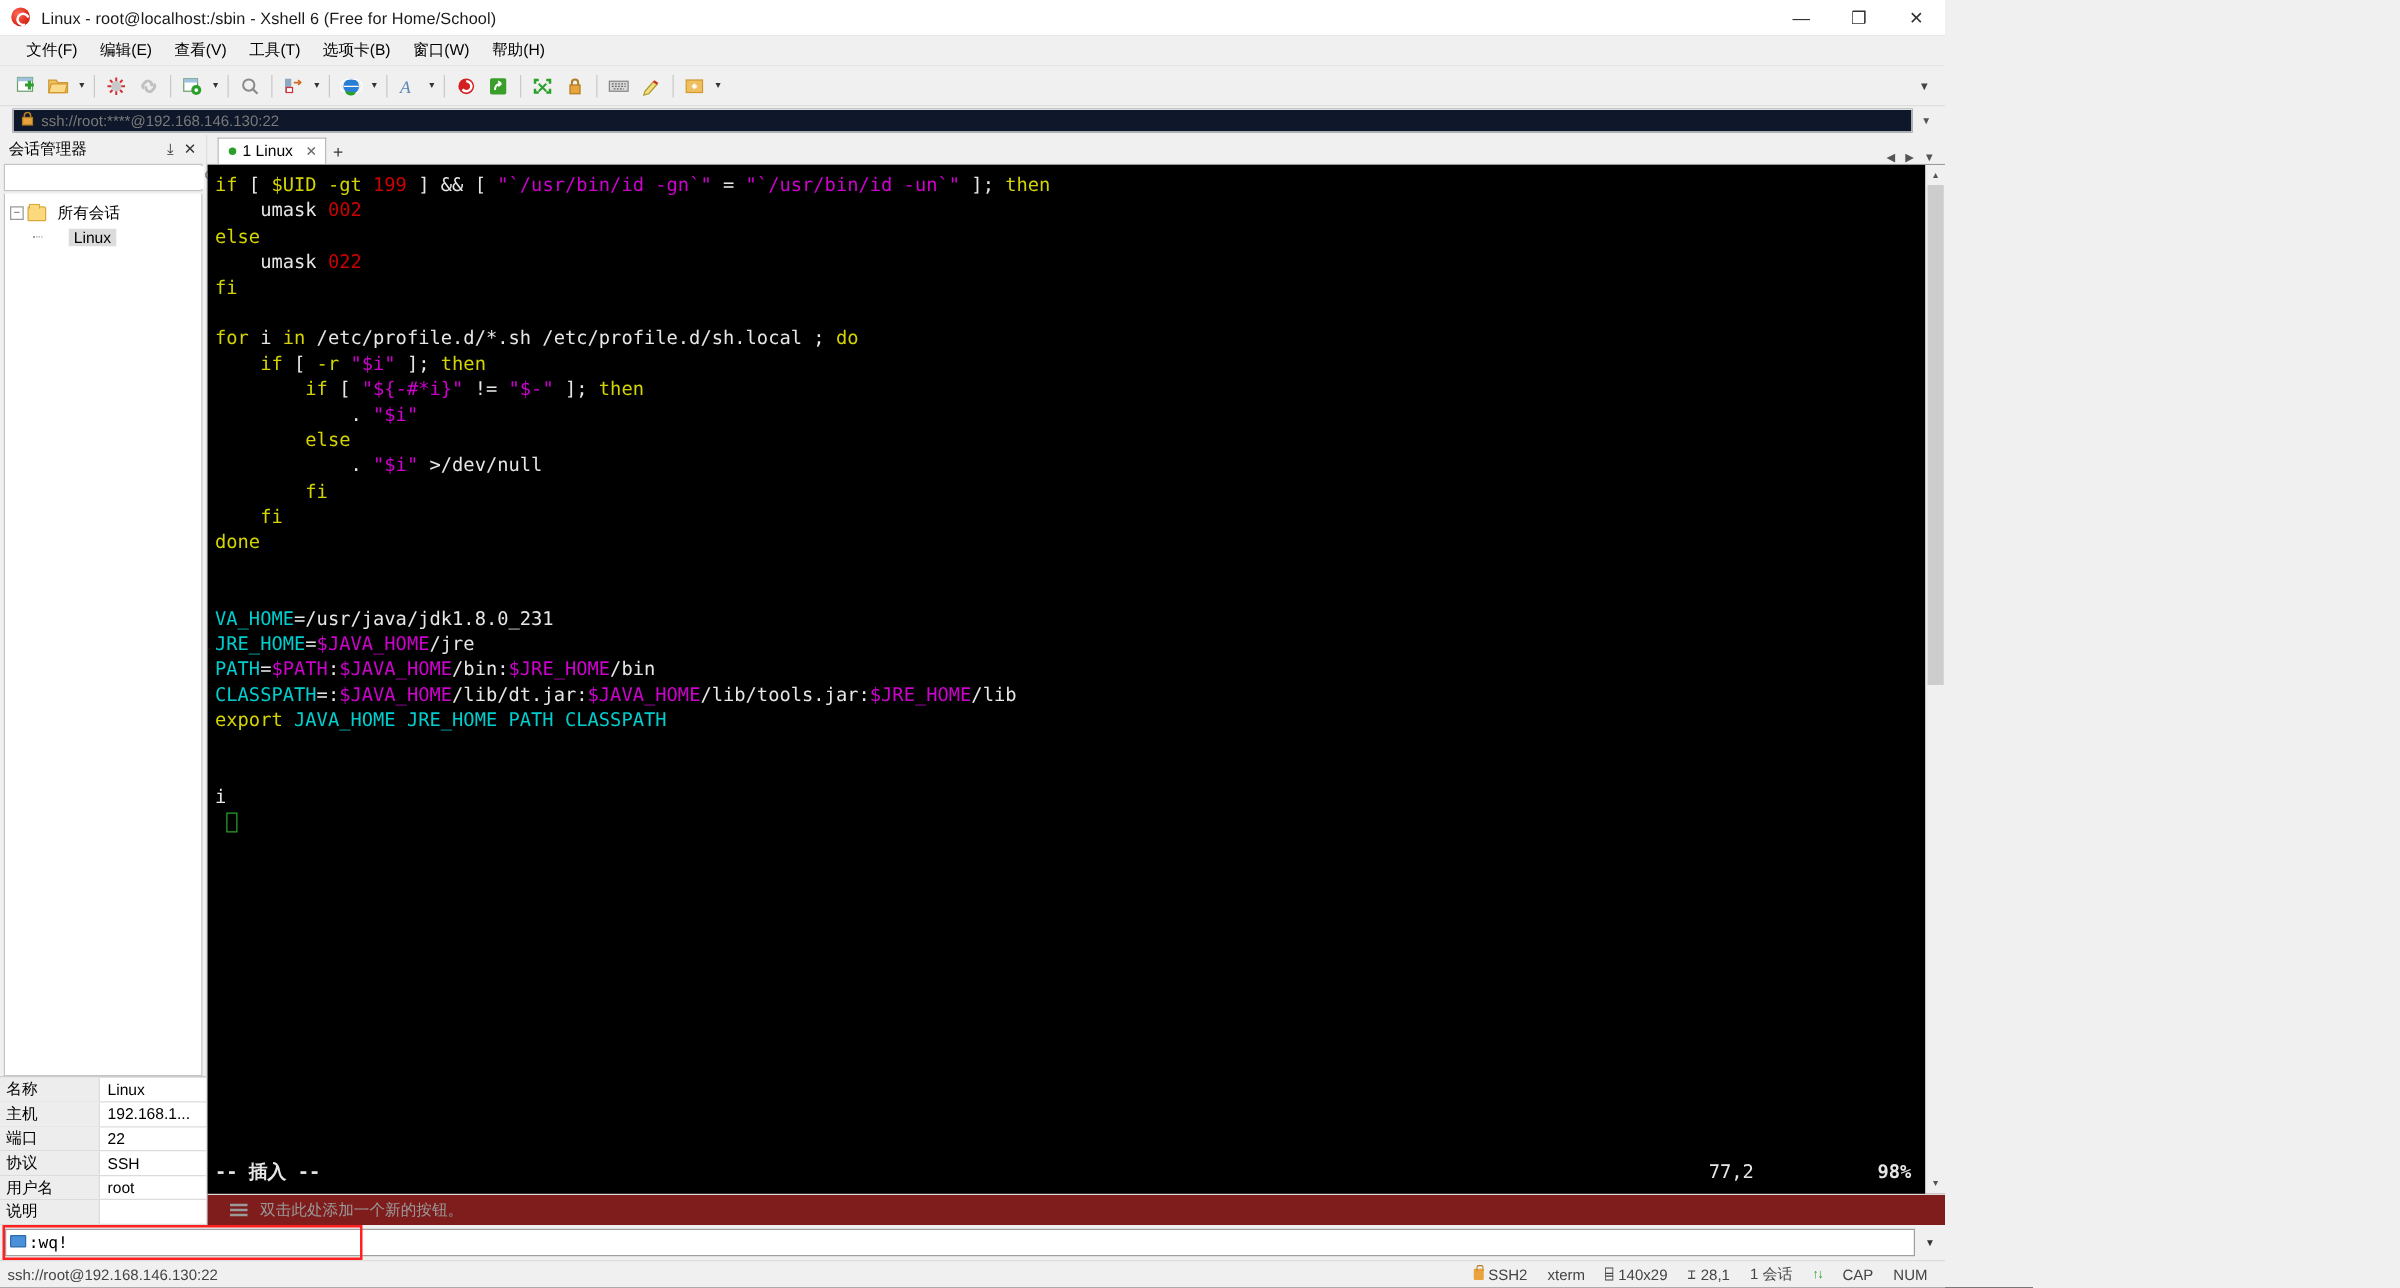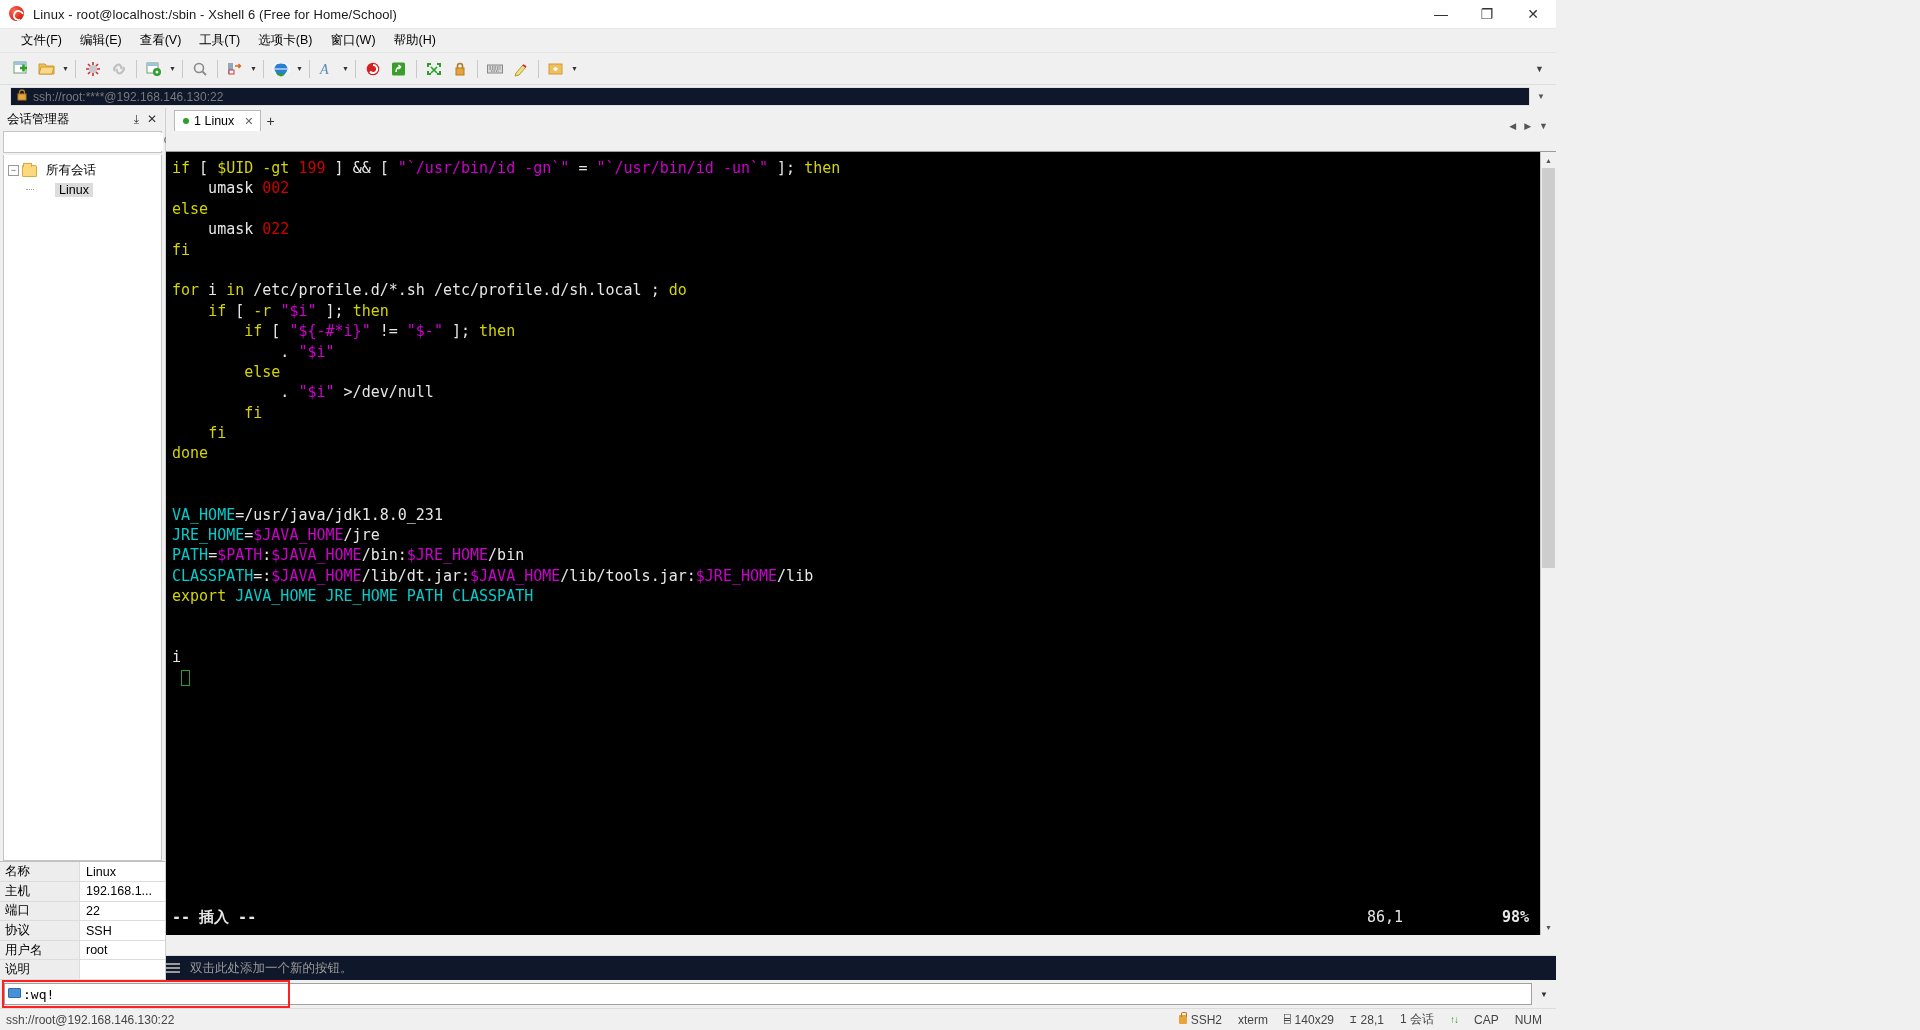--- a/index.html
+++ b/index.html
@@ -109,21 +109,21 @@
   .tlabel.selected { background: #dcdcdc; padding: 0 4px; }
   .tlabel { padding: 0 4px; }
 
   .proptable { flex: 0 0 auto; border-top: 1px solid #c0c0c0; background: #fff; }
   .prow { display: flex; height: 19.6px; align-items: center; border-bottom: 1px solid #dcdcdc; }
   .pkey { width: 80px; flex: 0 0 80px; background: #ededed; height: 100%; display: flex; align-items: center;
           padding-left: 5px; font-size: 12.5px; border-right: 1px solid #dcdcdc; }
   .pval { flex: 1; padding-left: 6px; font-size: 12.5px; overflow: hidden; white-space: nowrap; }
 
   
-  .main { flex: 1 1 auto; display: flex; flex-direction: column; min-width: 0; background: #f0f0f0; gap: 20px; }
+  .main { flex: 1 1 auto; display: flex; flex-direction: column; min-width: 0; background: #f0f0f0; }
   .tabstrip { height: 23px; flex: 0 0 23px; display: flex; align-items: flex-end; background: #f0f0f0;
               padding-left: 8px; position: relative; }
   .tab { height: 21px; display: flex; align-items: center; background: #fff;
          border: 1px solid #b9b9b9; border-bottom: 0; padding: 0 6px 0 8px; font-size: 12.5px; }
   .tab .tdot { width: 6px; height: 6px; border-radius: 50%; background: #2aa02a; margin-right: 5px; }
   .tab .tclose { margin-left: 10px; color: #666; font-size: 11px; }
   .tab-add { width: 20px; height: 21px; display: flex; align-items: center; justify-content: center;
              font-size: 14px; color: #333; }
   .tab-nav { margin-left: auto; display: flex; align-items: center; gap: 8px; padding-right: 8px; color: #555; font-size: 9px; }
 
@@ -146,22 +146,22 @@
   .statusline .sl-pos { position: absolute; left: 1195px; }
   .statusline .sl-pct { position: absolute; left: 1330px; font-weight: bold; }
 
   .vscroll { width: 16px; flex: 0 0 16px; background: #f0f0f0; border-left: 1px solid #c6c6c6;
              display: flex; flex-direction: column; }
   .vs-arrow { height: 16px; display: flex; align-items: center; justify-content: center;
               font-size: 7px; color: #555; background: #f0f0f0; }
   .vs-track { flex: 1; background: #f0f0f0; position: relative; }
   .vs-thumb { position: absolute; left: 1px; right: 1px; top: 0; height: 400px; background: #cdcdcd; }
 
-  .quickbar { height: 25px; flex: 0 0 25px; background: #0f172a; display: flex; align-items: center;
-              padding-left: 0; border-top: 1px solid #dcdcdc; }
+  .quickbar { height: 25px; flex: 0 0 25px; background: #7f1d1d; display: flex; align-items: center;
+              padding-left: 18px; border-top: 1px solid #dcdcdc; }
   .quickbar .qtext { font-size: 12.5px; color: #9a9a9a; margin-left: 10px; }
   .hamburger { width: 14px; display: flex; flex-direction: column; gap: 2px; }
   .hamburger i { display: block; height: 2px; background: #9a9a9a; }
 
   
   .cmdrow { height: 28px; flex: 0 0 28px; display: flex; align-items: center; background: #f0f0f0;
             padding: 0 2px; position: relative; }
   .cmdhighlight { position: absolute; left: 2px; top: 0px; width: 288px; height: 28px;
                   border: 2px solid #ff2020; pointer-events: none; }
   .cmdbox { flex: 1; height: 22px; background: #fff; border: 1px solid #a0a0a0; display: flex; align-items: center;
@@ -449,21 +449,21 @@
             <div class="line"><span class="c">JRE_HOME</span><span class="w">=</span><span class="s">$JAVA_HOME</span><span class="w">/jre</span></div>
             <div class="line"><span class="c">PATH</span><span class="w">=</span><span class="s">$PATH</span><span class="w">:</span><span class="s">$JAVA_HOME</span><span class="w">/bin:</span><span class="s">$JRE_HOME</span><span class="w">/bin</span></div>
             <div class="line"><span class="c">CLASSPATH</span><span class="w">=:</span><span class="s">$JAVA_HOME</span><span class="w">/lib/dt.jar:</span><span class="s">$JAVA_HOME</span><span class="w">/lib/tools.jar:</span><span class="s">$JRE_HOME</span><span class="w">/lib</span></div>
             <div class="line"><span class="k">export</span><span class="w"> </span><span class="c">JAVA_HOME JRE_HOME PATH CLASSPATH</span></div>
             <div class="line">&nbsp;</div>
             <div class="line">&nbsp;</div>
             <div class="line"><span class="w">i</span></div>
             <div class="line">&nbsp;<span class="cursorblk"></span></div>
             <div class="statusline">
             <span class="sl-mode">-- 插入 --</span>
-            <span class="sl-pos">86,1</span>
+            <span class="sl-pos">77,2</span>
             <span class="sl-pct">98%</span>
           </div>
         </div>
         <div class="vscroll">
           <div class="vs-arrow">▲</div>
           <div class="vs-track">
               <div class="vs-thumb"></div>
             </div>
           <div class="vs-arrow">▼</div>
         </div>

